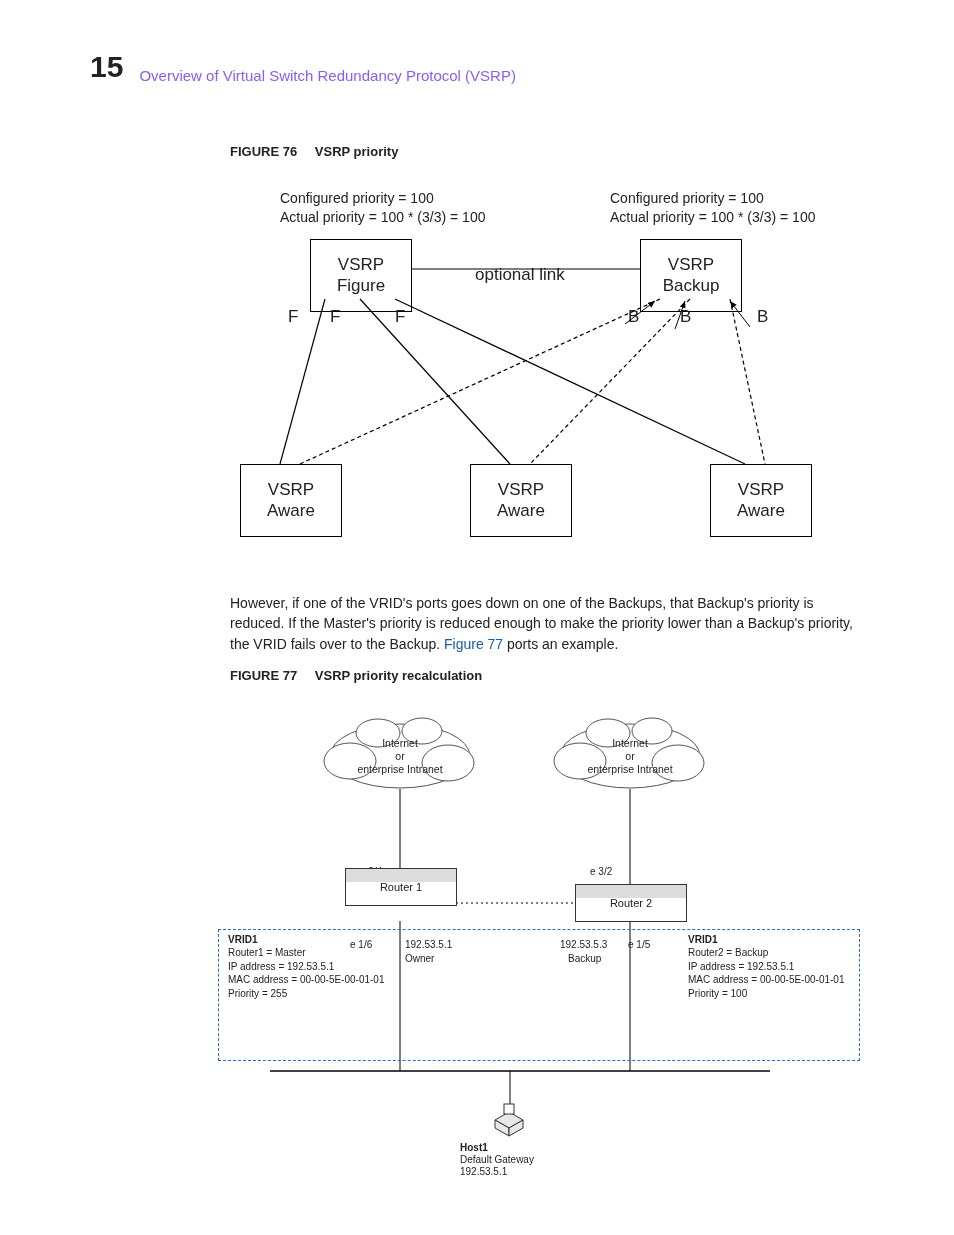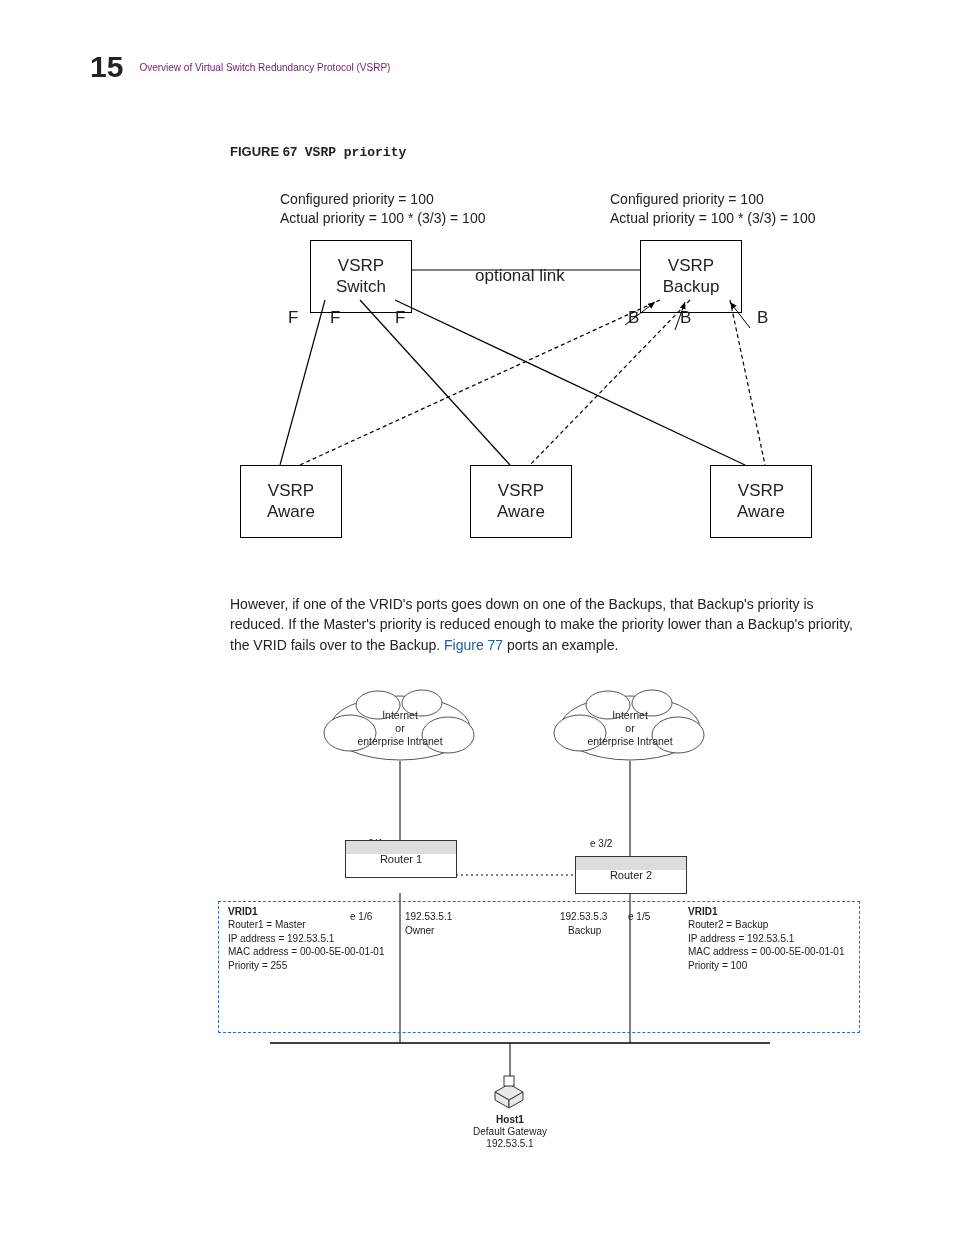--- a/index.html
+++ b/index.html
@@ -8,44 +8,43 @@
     background: #fff;
     font-family: Arial, Helvetica, sans-serif;
     color: #222;
     width: 954px;
   }
   .page {
     padding: 50px 90px 40px 90px;
   }
   .header-row {
     display: flex;
-    align-items: center;
+    align-items: flex-end;
     gap: 16px;
     border: none;
   }
   .chap-num {
     font-size: 30px;
     font-weight: bold;
   }
   .header-title {
-    font-size: 10px;
-    color: #701a75;
+    font-size: 15px;
+    color: #8b5cf6;
   }
   .content {
     margin-left: 140px;
     margin-top: 60px;
   }
   .fig-caption {
     font-size: 13px;
     font-weight: bold;
   }
   .fig-caption .fig-title {
     font-weight: bold;
-    margin-left: 4px;
-    font-family: Liberation Mono, monospace;
+    margin-left: 14px;
   }
   .body-text {
     font-size: 14px;
     line-height: 1.45;
     margin-top: 14px;
   }
   .link {
     color: #1a5ea8;
   }
   
@@ -106,51 +105,51 @@
     width: 640px;
     height: 130px;
   }
   .vrid-text {
     position: absolute;
     font-size: 10px;
     line-height: 1.35;
   }
   .vrid-text b { font-size: 10px; }
   .small { font-size: 10px; }
-  .center-txt { text-align: center; }
+  .center-txt { text-align: left; }
 </style>
 </head>
 <body>
 
 <div class="page">
   <div class="header-row">
     <span class="chap-num">15</span>
     <span class="header-title">Overview of Virtual Switch Redundancy Protocol (VSRP)</span>
   </div>
 
   <div class="content">
 
     <div class="fig-caption">
-      <span>FIGURE 67</span>
+      <span>FIGURE 76</span>
       <span class="fig-title">VSRP priority</span>
     </div>
 
     <div class="fig76">
       <div class="ann" style="left:50px;top:10px;">
         <div>Configured priority = 100</div>
         <div>Actual priority = 100 * (3/3) = 100</div>
       </div>
       <div class="ann" style="left:380px;top:10px;">
         <div>Configured priority = 100</div>
         <div>Actual priority = 100 * (3/3) = 100</div>
       </div>
 
       <div class="node" style="left:80px;top:60px;width:80px;">
         <div>VSRP</div>
-        <div>Switch</div>
+        <div>Figure</div>
       </div>
       <div class="ann" style="left:245px;top:85px;font-size:17px;">optional link</div>
       <div class="node" style="left:410px;top:60px;width:80px;">
         <div>VSRP</div>
         <div>Backup</div>
       </div>
 
       <span class="labelF" style="left:58px;top:128px;">F</span>
       <span class="labelF" style="left:100px;top:128px;">F</span>
       <span class="labelF" style="left:165px;top:128px;">F</span>
@@ -191,20 +190,24 @@
         <line x1="395" y1="145" x2="425" y2="122" stroke="#000" stroke-width="1" marker-end="url(#arr)"></line>
         <line x1="445" y1="150" x2="455" y2="122" stroke="#000" stroke-width="1" marker-end="url(#arr)"></line>
         <line x1="520" y1="148" x2="500" y2="122" stroke="#000" stroke-width="1" marker-end="url(#arr)"></line>
       </svg>
     </div>
 
     <div class="body-text">
       <span>However, if one of the VRID's ports goes down on one of the Backups, that Backup's priority is reduced. If the Master's priority is reduced enough to make the priority lower than a Backup's priority, the VRID fails over to the Backup. </span><span class="link">Figure 77</span><span> ports an example.</span>
     </div>
 
+    <div class="fig-caption" style="margin-top:14px;">
+      <span>FIGURE 77</span>
+      <span class="fig-title">VSRP priority recalculation</span>
+    </div>
 
     <div class="fig77">
       <svg class="overlay" width="700" height="510">
 
         <g fill="#fff" stroke="#555" stroke-width="1">
           <ellipse cx="190" cy="55" rx="70" ry="32"></ellipse>
           <ellipse cx="140" cy="60" rx="26" ry="18"></ellipse>
           <ellipse cx="238" cy="62" rx="26" ry="18"></ellipse>
           <ellipse cx="168" cy="32" rx="22" ry="14"></ellipse>
           <ellipse cx="212" cy="30" rx="20" ry="13"></ellipse>

